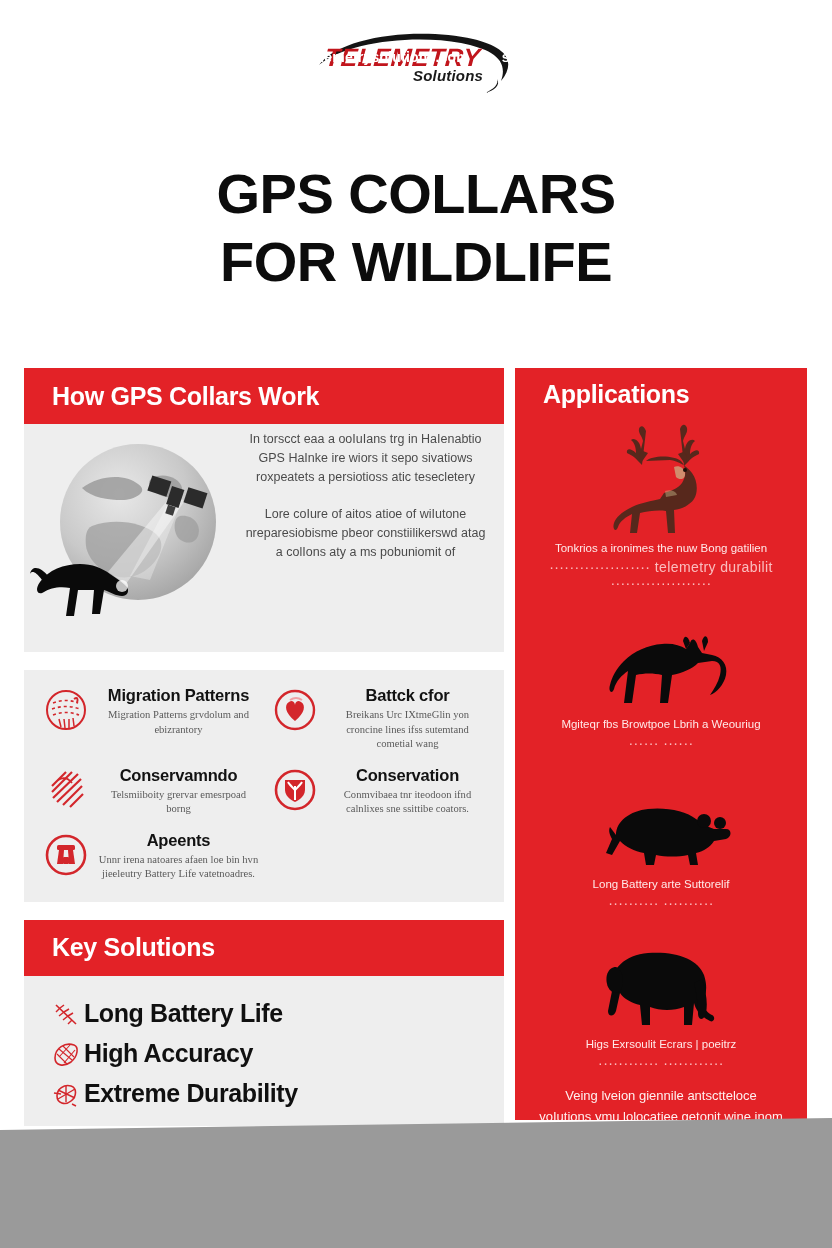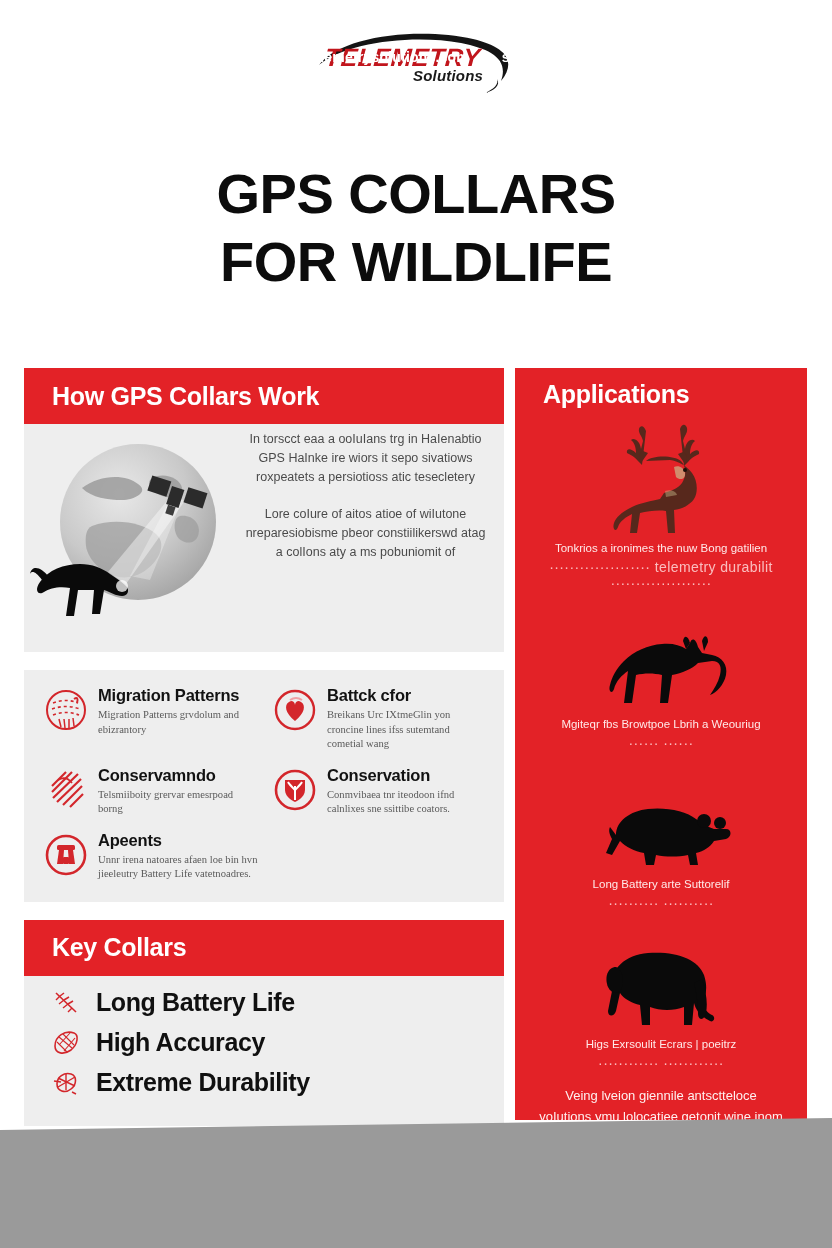--- a/index.html
+++ b/index.html
@@ -152,21 +152,21 @@
     gap: 10px;
     align-items: flex-start;
   }
   .benefit-icon {
     flex: 0 0 44px;
     width: 44px;
     height: 44px;
     position: relative;
     margin-top: 2px;
   }
-  .benefit-copy { flex: 1; min-width: 0; }
+  .benefit-copy { flex: 1; min-width: 0; text-align: center; }
   .benefit-title {
     font-family: "Liberation Sans", sans-serif;
     font-weight: bold;
     font-size: 16.5px;
     color: #121212;
     letter-spacing: -0.2px;
     margin-bottom: 3px;
     filter: blur(0.18px);
   }
   .benefit-desc {
@@ -175,22 +175,22 @@
     line-height: 14.5px;
     color: #4a4a4a;
     filter: blur(0.38px);
     opacity: 0.9;
   }
 
   
   .feature-list { padding: 12px 18px 18px 28px; }
   .feature-row {
     display: flex;
-    align-items: flex-start;
-    gap: 16px;
+    align-items: flex-end;
+    gap: 4px;
     height: 40px;
   }
   .feature-icon {
     flex: 0 0 28px;
     width: 28px;
     height: 28px;
     position: relative;
   }
   .feature-label {
     font-family: "Liberation Sans", sans-serif;
@@ -424,21 +424,21 @@
           <div class="benefit-title">Apeents</div>
           <div class="benefit-desc">Unnr irena natoares afaen loe bin hvn jieeleutry Battery Life vatetnoadres.</div>
         </div>
       </div>
 
     </div>
   </div>
 
   <div class="panel">
     <div class="panel-header">
-      <span class="panel-header-text">Key Collars</span>
+      <span class="panel-header-text">Key Solutions</span>
     </div>
     <div class="feature-list">
 
       <div class="feature-row">
         <div class="feature-icon">
           <svg width="28" height="28" viewBox="0 0 28 28">
             <path d="M4 5 L 24 24" stroke="#d3262b" stroke-width="1.6" fill="none"></path>
             <g stroke="#d3262b" stroke-width="1.5" fill="none">
               <path d="M8 8 L 4 12"></path>
                 <path d="M8 8 L 12 5"></path>

